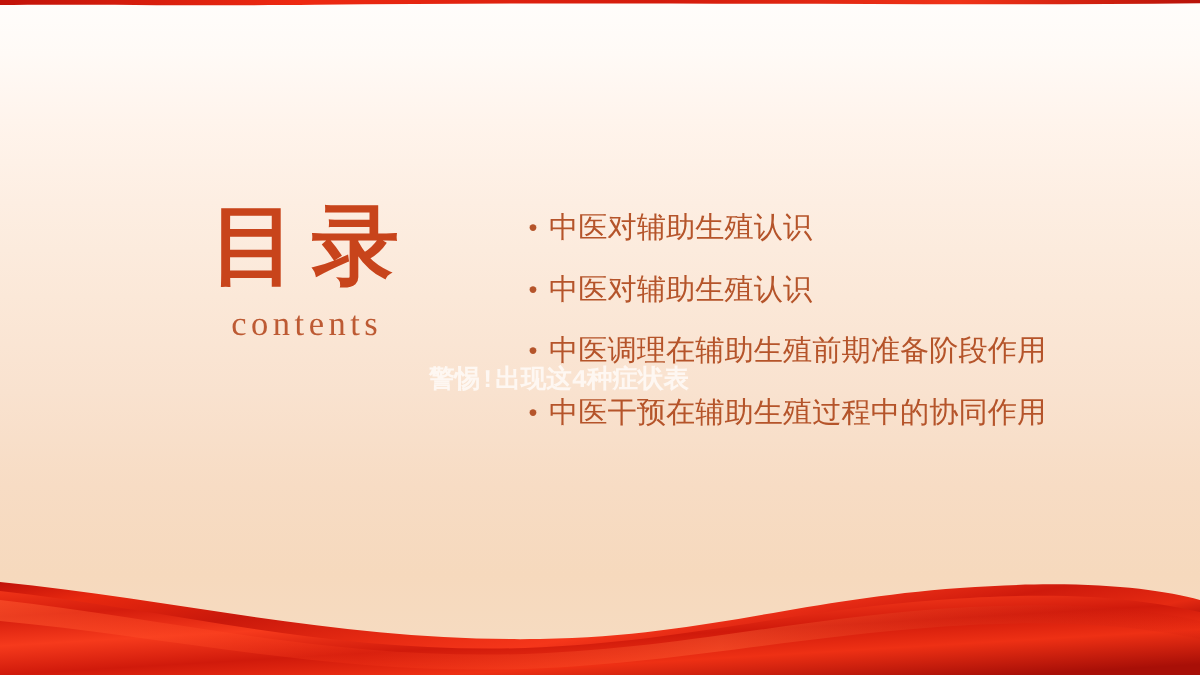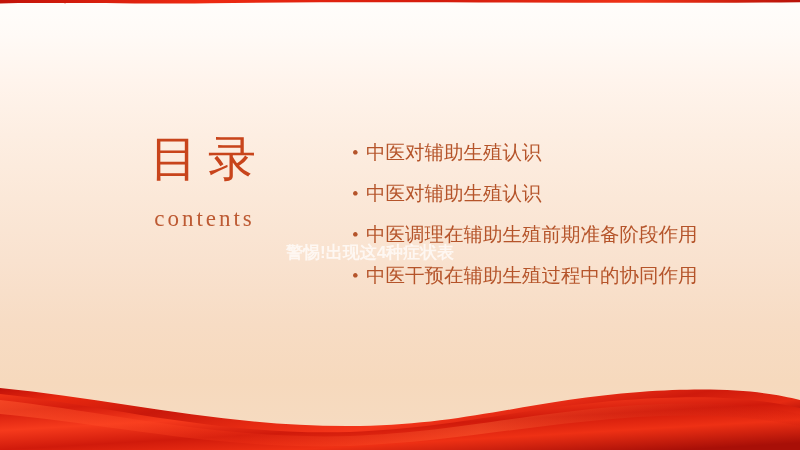--- a/index.html
+++ b/index.html
@@ -48,30 +48,30 @@
   
   .title-block {
     position: absolute;
     left: 78px;
     top: 134px;
     width: 250px;
     text-align: center;
   }
   .title-cn {
     font-family: "Liberation Serif", "DejaVu Serif", serif;
-    font-size: 48px;
+    font-size: 58px;
     line-height: 1.05;
     letter-spacing: 10px;
     text-indent: 10px;
     color: #c8441b;
-    font-weight: 400;
+    font-weight: 700;
     white-space: nowrap;
   }
   .title-en {
-    margin-top: 22px;
+    margin-top: 8px;
     font-family: "Liberation Serif", "DejaVu Serif", serif;
     font-size: 23px;
     letter-spacing: 3px;
     text-indent: 3px;
     color: #bd5a33;
     font-weight: 400;
     white-space: nowrap;
   }
 
   
@@ -100,21 +100,21 @@
   }
   .toc-text {
     flex: 1 1 auto;
   }
 
   
   .watermark {
     position: absolute;
     left: 286px;
     top: 241px;
-    font-family: Liberation Sans, sans-serif;
+    font-family: Liberation Mono, monospace;
     font-size: 17px;
     font-weight: bold;
     letter-spacing: 0px;
     color: rgba(255, 255, 255, 0.72);
     white-space: nowrap;
     pointer-events: none;
     text-align: right;
   }
 </style>
 </head>

